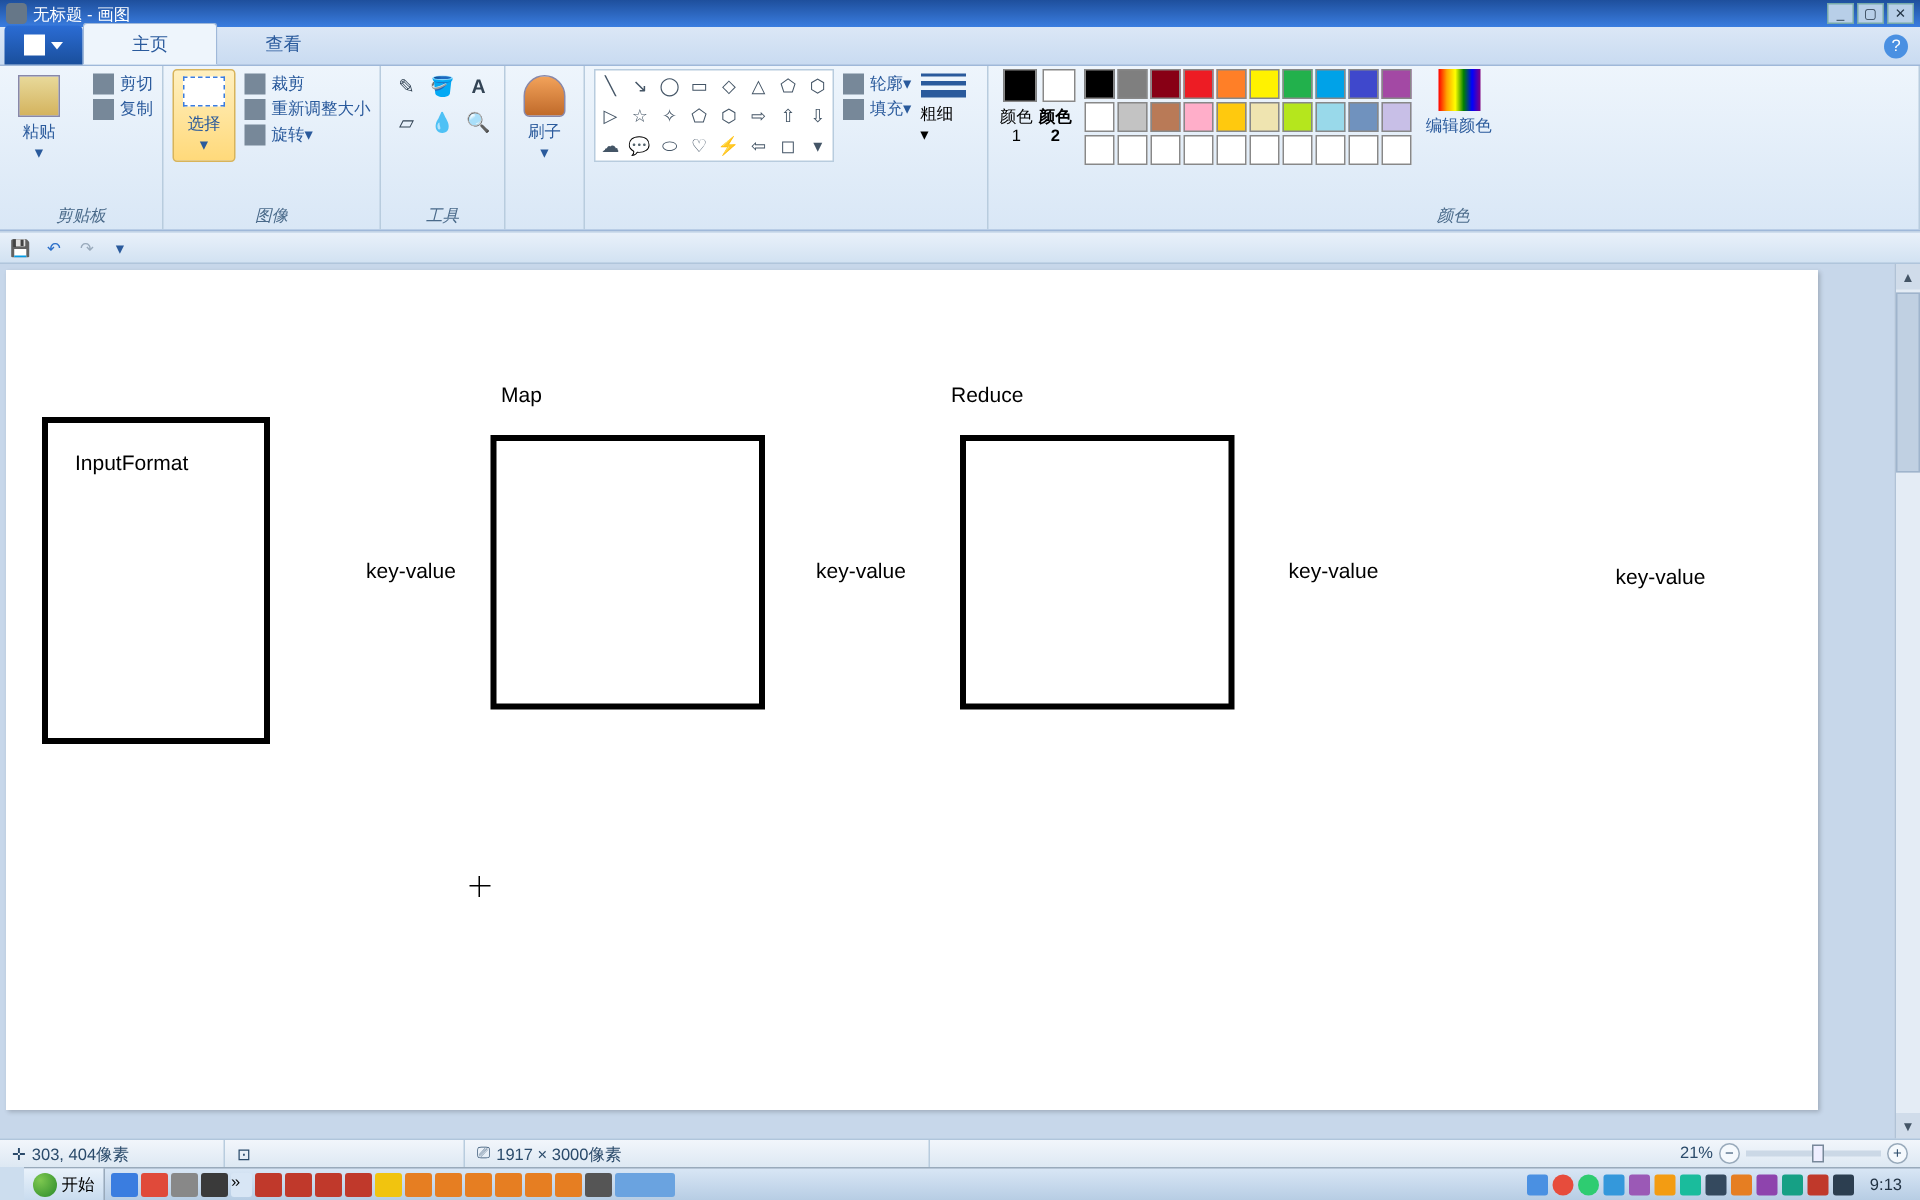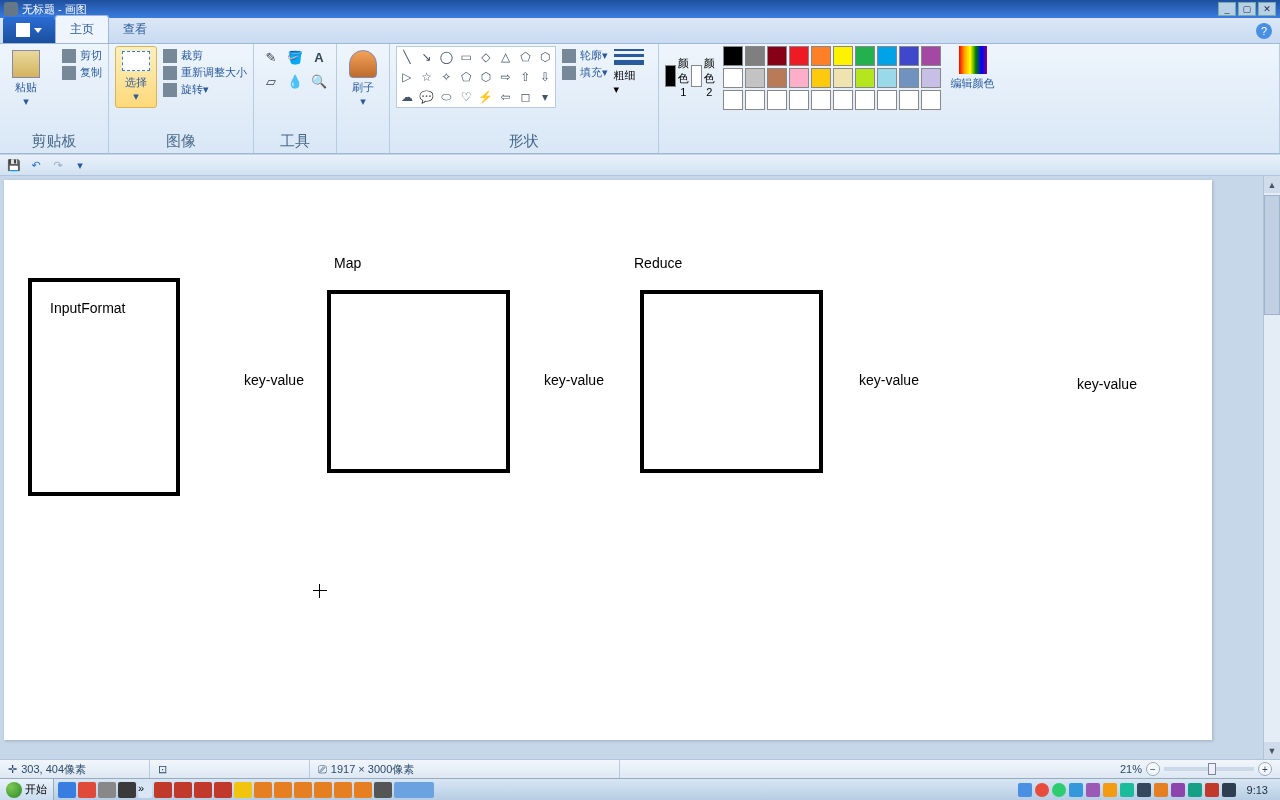--- a/index.html
+++ b/index.html
@@ -5,42 +5,42 @@
 * { box-sizing: border-box; margin: 0; padding: 0; font-family: "Microsoft YaHei", "Segoe UI", Tahoma, sans-serif; }
 html, body { width: 1280px; height: 800px; overflow: hidden; background: #cde; }
 .titlebar { height: 18px; background: linear-gradient(#1e4f9c,#3a7de0); color: #fff; display: flex; align-items: center; font-size: 11px; padding: 0 4px; }
 .titlebar .icon { width: 14px; height: 14px; background: #678; border-radius: 3px; margin-right: 4px; }
 .titlebar .spacer { flex: 1; }
 .titlebar .wbtn { width: 18px; height: 14px; background: #b8cfe8; border: 1px solid #7aa; margin-left: 2px; display: flex; align-items: center; justify-content: center; font-size: 9px; color: #234; }
 .ribbon-head { height: 26px; background: linear-gradient(#dbe7f6,#c9dbf1); display: flex; align-items: flex-end; font-size: 12px; border-bottom: 1px solid #9fb8d9; }
 .file-btn { width: 52px; height: 26px; background: linear-gradient(#2b6cd4,#1a4f9c); display: flex; align-items: center; justify-content: center; margin-left: 3px; border-radius: 3px 3px 0 0; }
 .file-btn .sq { width: 14px; height: 14px; background: #fff; }
 .file-btn .tri { width: 0; height: 0; border-left: 4px solid transparent; border-right: 4px solid transparent; border-top: 5px solid #fff; margin-left: 4px; }
-.tab { padding: 5px 14px; color: #2a5a9c; cursor: default; }
+.tab { padding: 5px 32px; color: #2a5a9c; cursor: default; }
 .tab.active { background: #eef5fc; border: 1px solid #9fb8d9; border-bottom: none; border-radius: 3px 3px 0 0; }
 .help-btn { margin-left: auto; margin-right: 8px; width: 16px; height: 16px; border-radius: 50%; background: #4a90e2; color: #fff; font-size: 11px; display: flex; align-items: center; justify-content: center; margin-bottom: 4px;}
 .ribbon { height: 110px; background: linear-gradient(#eef5fc,#d9e7f6); display: flex; font-size: 11px; border-bottom: 1px solid #9fb8d9; }
 .group { border-right: 1px solid #b8ccde; display: flex; flex-direction: column; padding: 2px 6px 0; }
 .group-body { flex: 1; display: flex; align-items: flex-start; }
-.group-label { text-align: center; color: #4a6a8a; padding-bottom: 2px; font-size: 15px; }
+.group-label { text-align: center; color: #4a6a8a; padding-bottom: 2px; font-size: 11px; font-style: italic; }
 .big-btn { display: flex; flex-direction: column; align-items: center; padding: 4px 6px; color: #2a5a9c; }
 .big-btn .ic { width: 28px; height: 28px; border: 1px solid #88a; background: #fff; margin-bottom: 2px; }
 .small-row { display: flex; align-items: center; margin: 2px 0; color: #2a5a9c; white-space: nowrap; }
 .small-row .si { width: 14px; height: 14px; background: #789; margin-right: 4px; }
 .select-btn { display:flex; flex-direction:column; align-items:center; background: linear-gradient(#fff0c0,#ffd97a); border:1px solid #d8b45a; border-radius:3px; padding:4px 6px; color:#2a5a9c;}
 .select-btn .rect { width: 28px; height: 20px; border: 1px dashed #3a7de0; background:#fff; margin-bottom:4px;}
 .tool-grid { display:grid; grid-template-columns:repeat(3,22px); grid-auto-rows:22px; gap:2px; }
 .tool-grid .t { border:1px solid transparent; display:flex; align-items:center; justify-content:center; font-size:13px; color:#345;}
 .shape-box { width: 160px; height: 62px; border:1px solid #b8ccde; background:#fff; display:grid; grid-template-columns:repeat(8,1fr); grid-auto-rows:20px; }
 .shape-box div { display:flex; align-items:center; justify-content:center; font-size:12px; color:#456;}
 .thickness { width: 38px; display:flex; flex-direction:column; margin-left:6px; }
 .thickness .lines { width:30px; }
 .thickness .lines div { height:2px; background:#2a5a9c; margin:3px 0;}
 .thickness .lines div:nth-child(2){height:3px;} .thickness .lines div:nth-child(3){height:5px;}
-.color-slot { width: 26px; height: 62px; display:flex; flex-direction:row; align-items:center; }
+.color-slot { width: 26px; height: 62px; display:flex; flex-direction:column; align-items:flex-end; }
 .color-slot .sw { width:22px; height:22px; border:1px solid #888; background:#000; margin-bottom:2px;}
 .color-slot.bg .sw { background:#fff; }
 .palette { display:grid; grid-template-columns:repeat(10,20px); grid-auto-rows:20px; gap:2px; margin-left:6px;}
 .palette div { border:1px solid #888; }
 .edit-colors { display:flex; flex-direction:column; align-items:center; margin-left:10px; color:#2a5a9c;}
 .edit-colors .rainbow { width:28px; height:28px; background:linear-gradient(90deg,red,orange,yellow,green,blue,purple); margin-bottom:2px;}
 .qat { height: 22px; background: linear-gradient(#e9f1fa,#d2e2f2); display:flex; align-items:center; padding:0 6px; gap:6px; font-size:11px; color:#2a5a9c; border-top:1px solid #c2d3e6; border-bottom:1px solid #b0c5db;}
 .qat .qi { width:16px; height:16px; display:flex; align-items:center; justify-content:center;}
 .canvas-wrap { position:absolute; top:176px; left:0; right:0; bottom:41px; background:#c7d7ea; }
 .canvas { position:absolute; left:4px; top:4px; width:1208px; height:560px; background:#fff; box-shadow:1px 1px 3px rgba(0,0,0,.2);}
@@ -53,21 +53,21 @@
 .vscroll { position:absolute; right:0; top:0; bottom:0; width:17px; background:#e4ecf5; border-left:1px solid #b0c2d6; display:flex; flex-direction:column;}
 .vscroll .arr { height:17px; background:#d0dcea; display:flex; align-items:center; justify-content:center; font-size:9px; color:#456;}
 .vscroll .thumb { height:120px; background:#c0d0e2; margin-top:2px; border:1px solid #9fb4cc;}
 .statusbar { position:absolute; bottom:22px; left:0; right:0; height:19px; background:linear-gradient(#f2f6fb,#dde8f3); border-top:1px solid #b0c5db; display:flex; font-size:11px; color:#2a4a6a; align-items:center;}
 .statusbar .cell { border-right:1px solid #b8ccde; padding:0 8px; height:100%; display:flex; align-items:center; gap:4px;}
 .statusbar .spacer { flex:1; border-right:1px solid #b8ccde;}
 .zoom { display:flex; align-items:center; gap:4px; padding:0 8px;}
 .zoom .track { width:90px; height:4px; background:#cbd8e6; position:relative;}
 .zoom .track .knob { position:absolute; left:44px; top:-4px; width:8px; height:12px; background:#eef; border:1px solid #789;}
 .zbtn { width:14px; height:14px; border:1px solid #9ab; border-radius:50%; display:flex; align-items:center; justify-content:center; font-size:10px; background:#f5f9fd;}
-.taskbar { position:absolute; bottom:0; left:0; right:0; height:22px; background:linear-gradient(#d8e6f5,#b7cde4); border-top:1px solid #9ab; display:flex; align-items:center; font-size:11px;}
+.taskbar { position:absolute; bottom:0; left:16px; right:0; height:22px; background:linear-gradient(#d8e6f5,#b7cde4); border-top:1px solid #9ab; display:flex; align-items:center; font-size:11px;}
 .taskbar .start { display:flex; align-items:center; gap:3px; padding:0 6px; height:100%; background:linear-gradient(#e9f2fb,#c9dcef); border-right:1px solid #9ab;}
 .taskbar .start .orb { width:16px; height:16px; border-radius:50%; background:radial-gradient(circle at 30% 30%, #7ec850, #2a8a2a);}
 .taskbar .ql { display:flex; gap:2px; padding:0 4px; align-items:center;}
 .taskbar .ql .qi { width:18px; height:16px; background:#abc; border-radius:2px;}
 .taskbar .tray { margin-left:auto; display:flex; align-items:center; gap:3px; padding:0 4px;}
 .taskbar .tray .ti { width:14px; height:14px; border-radius:2px;}
 .taskbar .clock { padding:0 8px; color:#234;}
 </style>
 </head>
 <body>
@@ -198,32 +198,31 @@
       <div class="thickness">
         <div class="lines">
             <div></div>
             <div></div>
             <div></div>
           </div>
         <span>粗细</span>
         <span>▾</span>
       </div>
     </div>
-    <div class="group-label">形状</div>
   </div>
 
   <div class="group" style="flex:1;">
     <div class="group-body">
       <div class="color-slot">
           <div class="sw"></div>
           <span style="text-align:center;">颜色 1</span>
         </div>
       <div class="color-slot bg">
           <div class="sw"></div>
-          <span style="text-align:center;">颜色 2</span>
+          <span style="text-align:center;font-weight:bold;">颜色 2</span>
         </div>
       <div class="palette" id="palette">
           <div style="background: rgb(0, 0, 0);"></div>
           <div style="background: rgb(127, 127, 127);"></div>
           <div style="background: rgb(136, 0, 21);"></div>
           <div style="background: rgb(237, 28, 36);"></div>
           <div style="background: rgb(255, 127, 39);"></div>
           <div style="background: rgb(255, 242, 0);"></div>
           <div style="background: rgb(34, 177, 76);"></div>
           <div style="background: rgb(0, 162, 232);"></div>
@@ -248,20 +247,21 @@
           <div style="background: rgb(255, 255, 255);"></div>
           <div style="background: rgb(255, 255, 255);"></div>
           <div style="background: rgb(255, 255, 255);"></div>
           <div style="background: rgb(255, 255, 255);"></div>
         </div>
       <div class="edit-colors">
         <div class="rainbow"></div>
         <span>编辑颜色</span>
       </div>
     </div>
+    <div class="group-label">颜色</div>
   </div>
 </div>
 
 <div class="qat">
   <div class="qi">💾</div>
   <div class="qi" style="color:#2a6ec8;">↶</div>
   <div class="qi" style="color:#9ab;">↷</div>
   <div class="qi">▾</div>
 </div>
 

